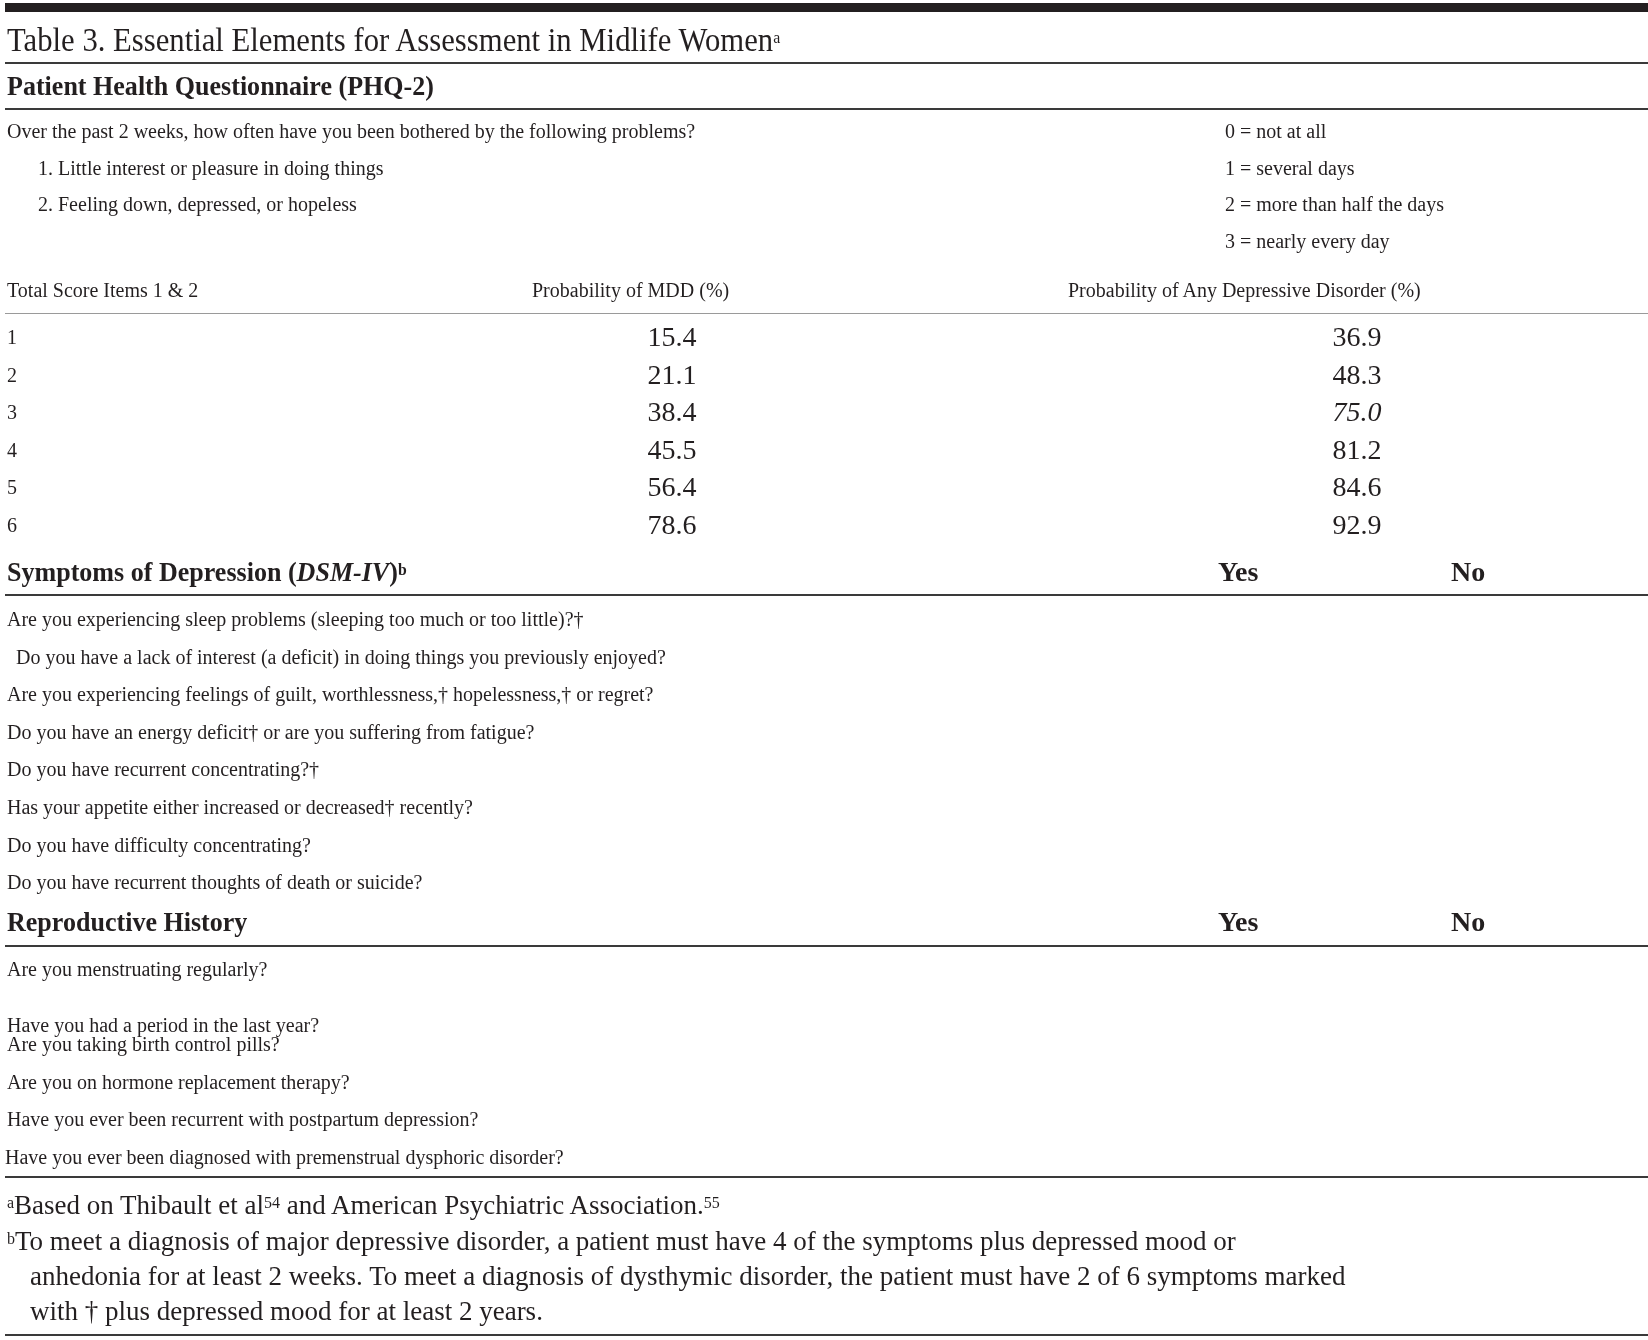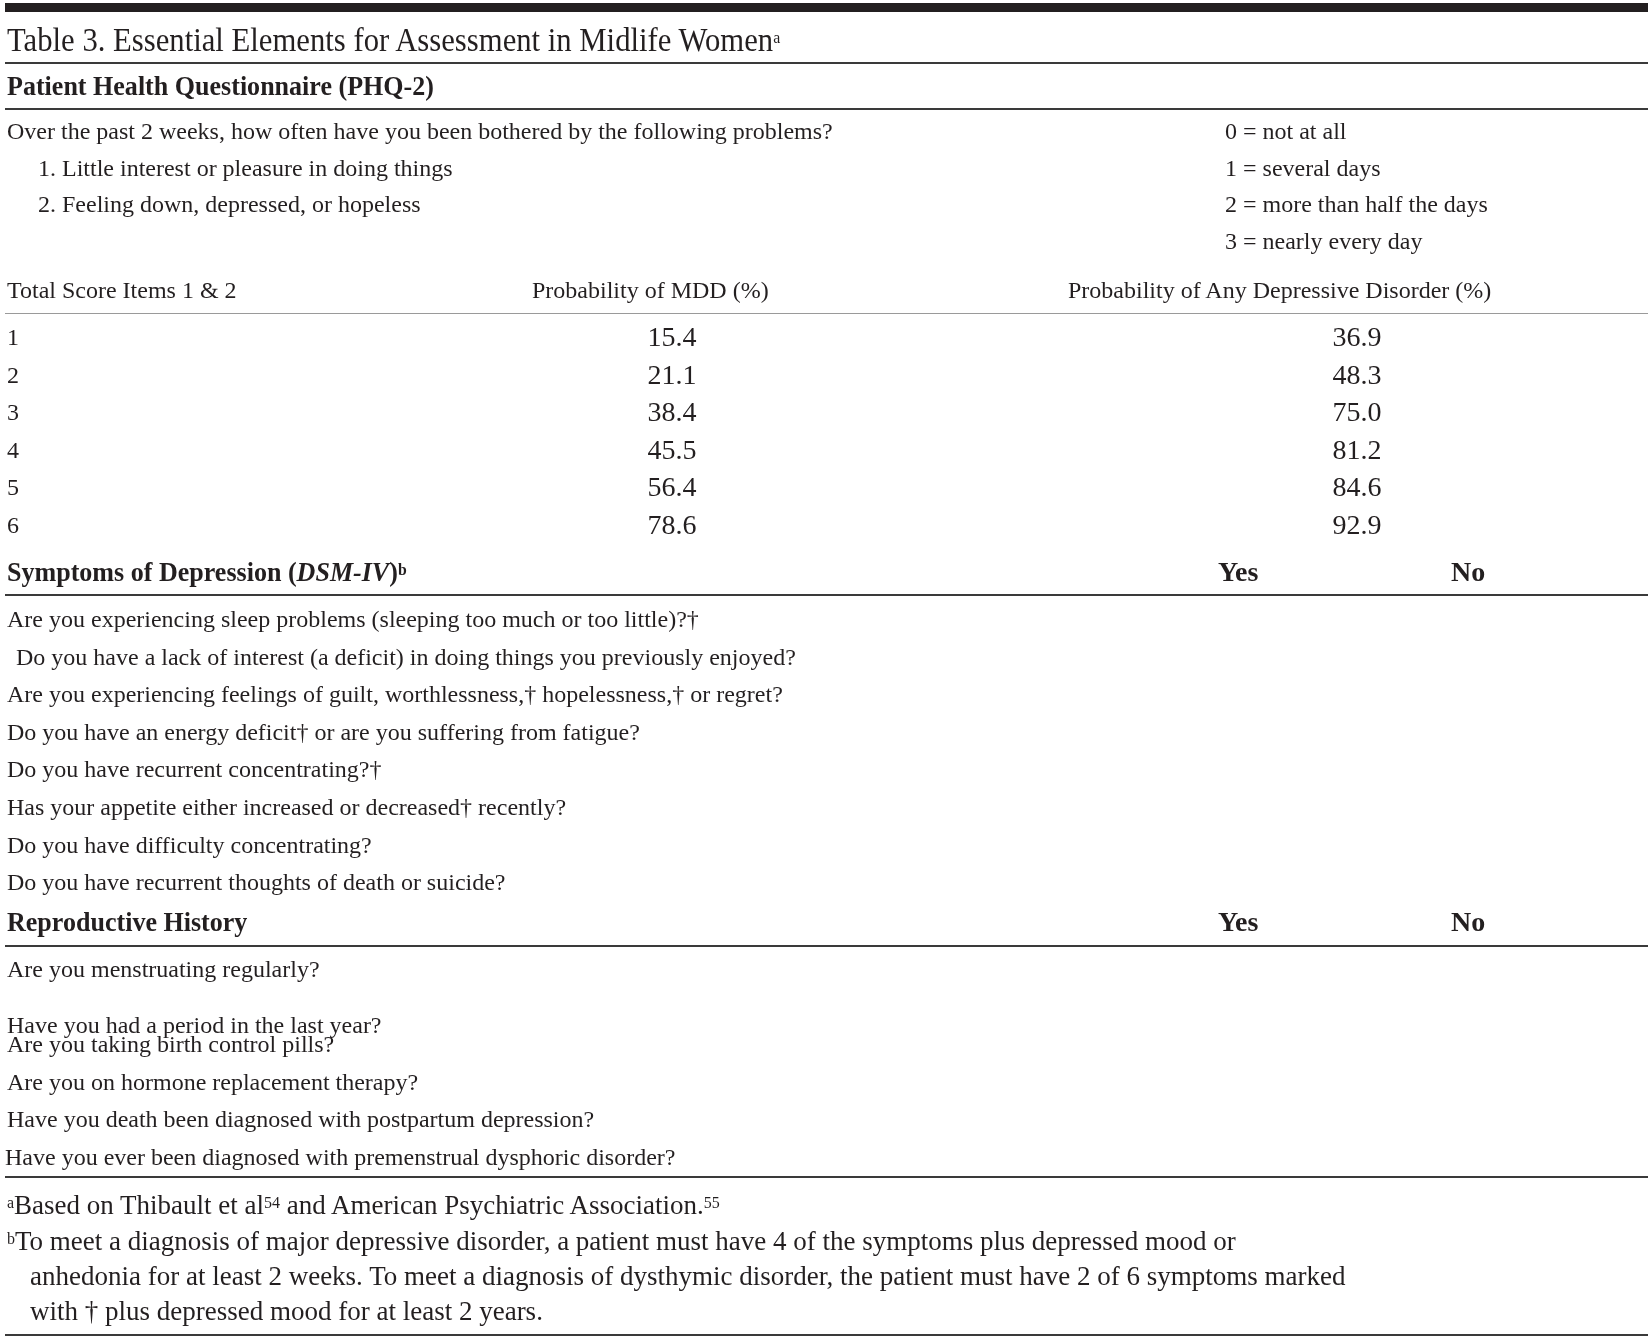--- a/index.html
+++ b/index.html
@@ -9,21 +9,21 @@
     color: #231f20;
   }
   .abs { position: absolute; white-space: nowrap; }
   .rule { position: absolute; left: 5px; right: 0; }
   .top-bar { top: 3px; height: 9px; background: #231f20; }
   .rule-dark { height: 2px; background: #3a3a3a; }
   .rule-light { height: 2px; background: #9a9a9a; }
   .title { left: 7px; top: 20px; font-size: 33px; line-height: 40px; transform: scaleX(0.93); transform-origin: left; }
   .title sup, .sec sup { font-size: 17px; vertical-align: top; position: relative; top: -2px; }
   .sec { left: 7px; font-size: 28px; font-weight: bold; line-height: 34px; transform: scaleX(0.93); transform-origin: left; }
-  .txt { font-size: 24px; line-height: 34px; }
+  .txt { font-size: 20px; line-height: 34px; }
   .hdr-yes, .hdr-no { font-size: 28px; font-weight: bold; line-height: 34px; }
   .num { font-size: 28px; line-height: 34px; text-align: center; }
   .foot { font-size: 27px; line-height: 34px; }
   .foot sup { font-size: 16px; vertical-align: top; position: relative; top: -2px; }
   i { font-style: italic; }
 </style>
 </head>
 <body>
 
 <div class="rule top-bar"></div>
@@ -55,21 +55,21 @@
       <div class="abs num" style="left: 1307px; width: 100px; top: 320px;">36.9</div>
     </div>
     <div>
       <div class="abs txt" style="left: 7px; top: 357.6px;">2</div>
       <div class="abs num" style="left: 622px; width: 100px; top: 357.6px;">21.1</div>
       <div class="abs num" style="left: 1307px; width: 100px; top: 357.6px;">48.3</div>
     </div>
     <div>
       <div class="abs txt" style="left: 7px; top: 395.2px;">3</div>
       <div class="abs num" style="left: 622px; width: 100px; top: 395.2px;">38.4</div>
-      <div class="abs num" style="left: 1307px; width: 100px; top: 395.2px;">75.0</div>
+      <div class="abs num" style="left: 1307px; width: 100px; top: 395.2px; font-style: italic;">75.0</div>
     </div>
     <div>
       <div class="abs txt" style="left: 7px; top: 432.8px;">4</div>
       <div class="abs num" style="left: 622px; width: 100px; top: 432.8px;">45.5</div>
       <div class="abs num" style="left: 1307px; width: 100px; top: 432.8px;">81.2</div>
     </div>
     <div>
       <div class="abs txt" style="left: 7px; top: 470.4px;">5</div>
       <div class="abs num" style="left: 622px; width: 100px; top: 470.4px;">56.4</div>
       <div class="abs num" style="left: 1307px; width: 100px; top: 470.4px;">84.6</div>
@@ -100,21 +100,21 @@
 <div class="abs sec" style="top:905px;">Reproductive History</div>
 <div class="abs hdr-yes" style="left:1218px; top:905px;">Yes</div>
 <div class="abs hdr-no" style="left:1451px; top:905px;">No</div>
 <div class="rule rule-dark" style="top:945px;"></div>
 
 <div id="repro-rows">
     <div class="abs txt" style="left: 7px; top: 952px;">Are you menstruating regularly?</div>
     <div class="abs txt" style="left: 7px; top: 989.6px; margin-top: 18px;">Have you had a period in the last year?</div>
     <div class="abs txt" style="left: 7px; top: 1027.2px;">Are you taking birth control pills?</div>
     <div class="abs txt" style="left: 7px; top: 1064.8px;">Are you on hormone replacement therapy?</div>
-    <div class="abs txt" style="left: 7px; top: 1102.4px;">Have you death been diagnosed with postpartum depression?</div>
+    <div class="abs txt" style="left: 7px; top: 1102.4px;">Have you ever been recurrent with postpartum depression?</div>
     <div class="abs txt" style="left: 5px; top: 1140px;">Have you ever been diagnosed with premenstrual dysphoric disorder?</div>
   </div>
 
 <div class="rule rule-dark" style="top:1176px;"></div>
 
 <div class="abs foot" style="left:7px; top:1188px;"><sup>a</sup><span>Based on Thibault et al</span><sup>54</sup><span> and American Psychiatric Association.</span><sup>55</sup></div>
 <div class="abs foot" style="left:7px; top:1224px;"><sup>b</sup><span>To meet a diagnosis of major depressive disorder, a patient must have 4 of the symptoms plus depressed mood or</span></div>
 <div class="abs foot" style="left:30px; top:1259px;">anhedonia for at least 2 weeks. To meet a diagnosis of dysthymic disorder, the patient must have 2 of 6 symptoms marked</div>
 <div class="abs foot" style="left:30px; top:1294px;">with † plus depressed mood for at least 2 years.</div>
 

